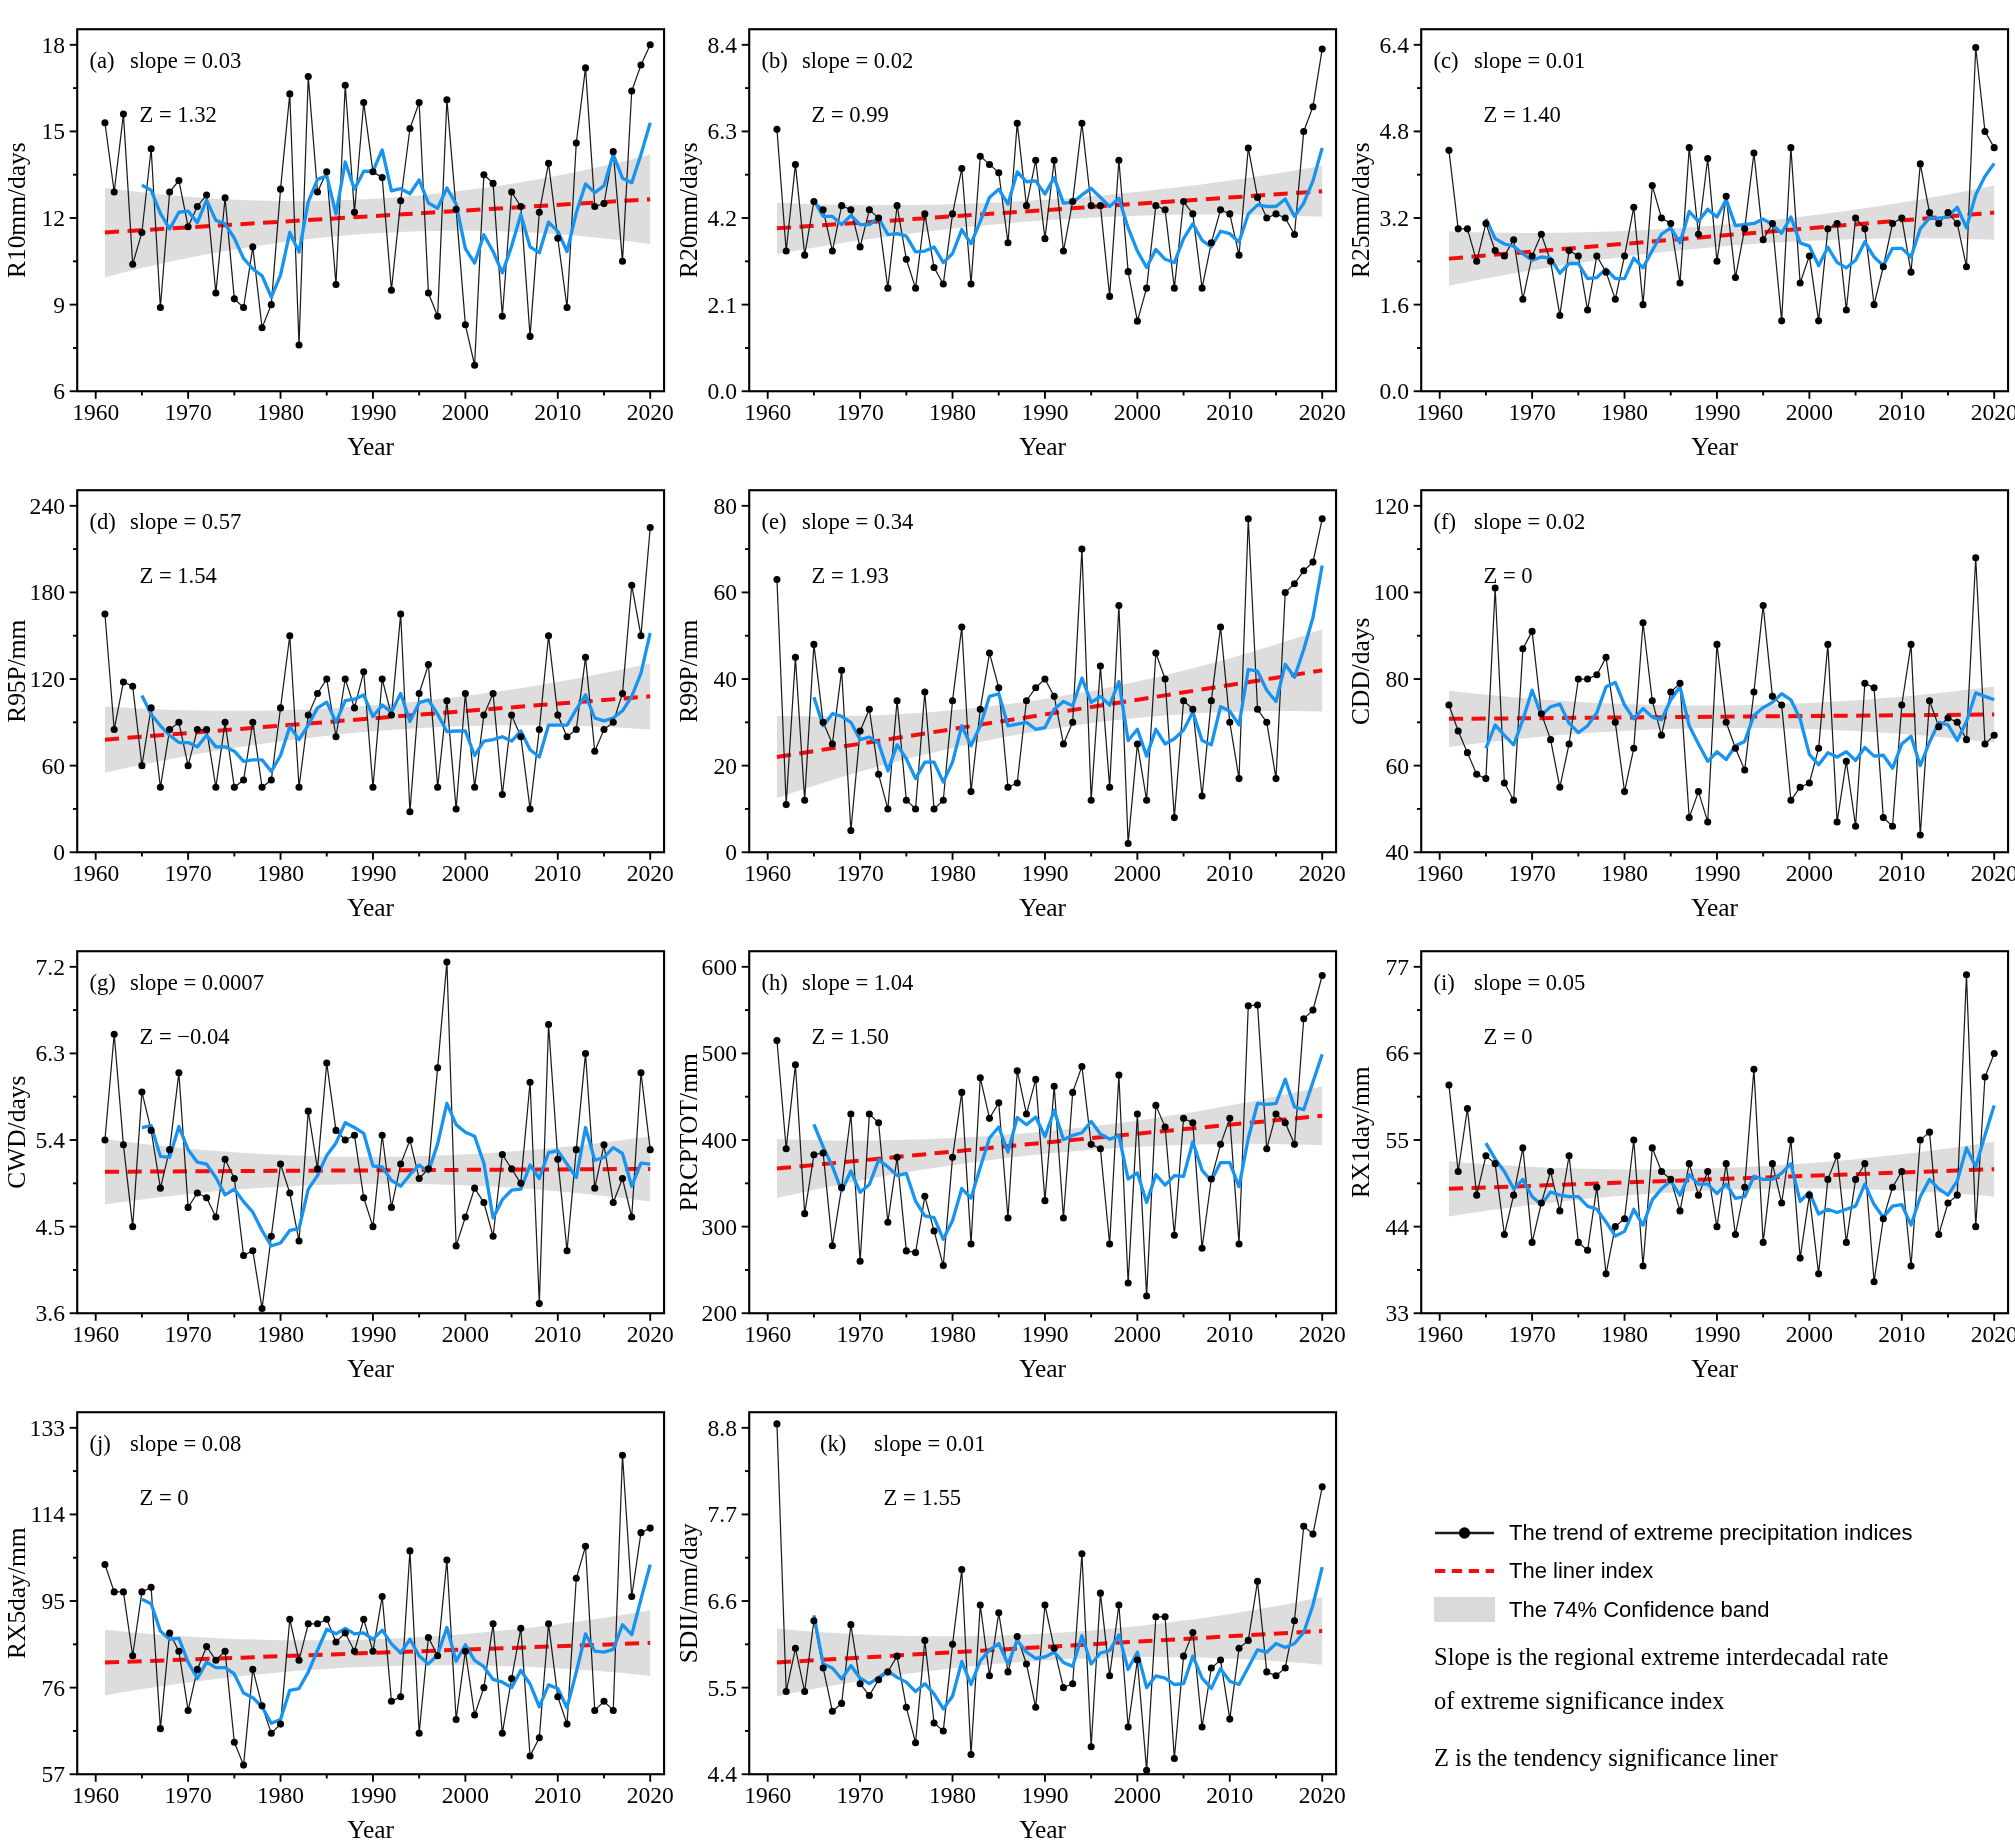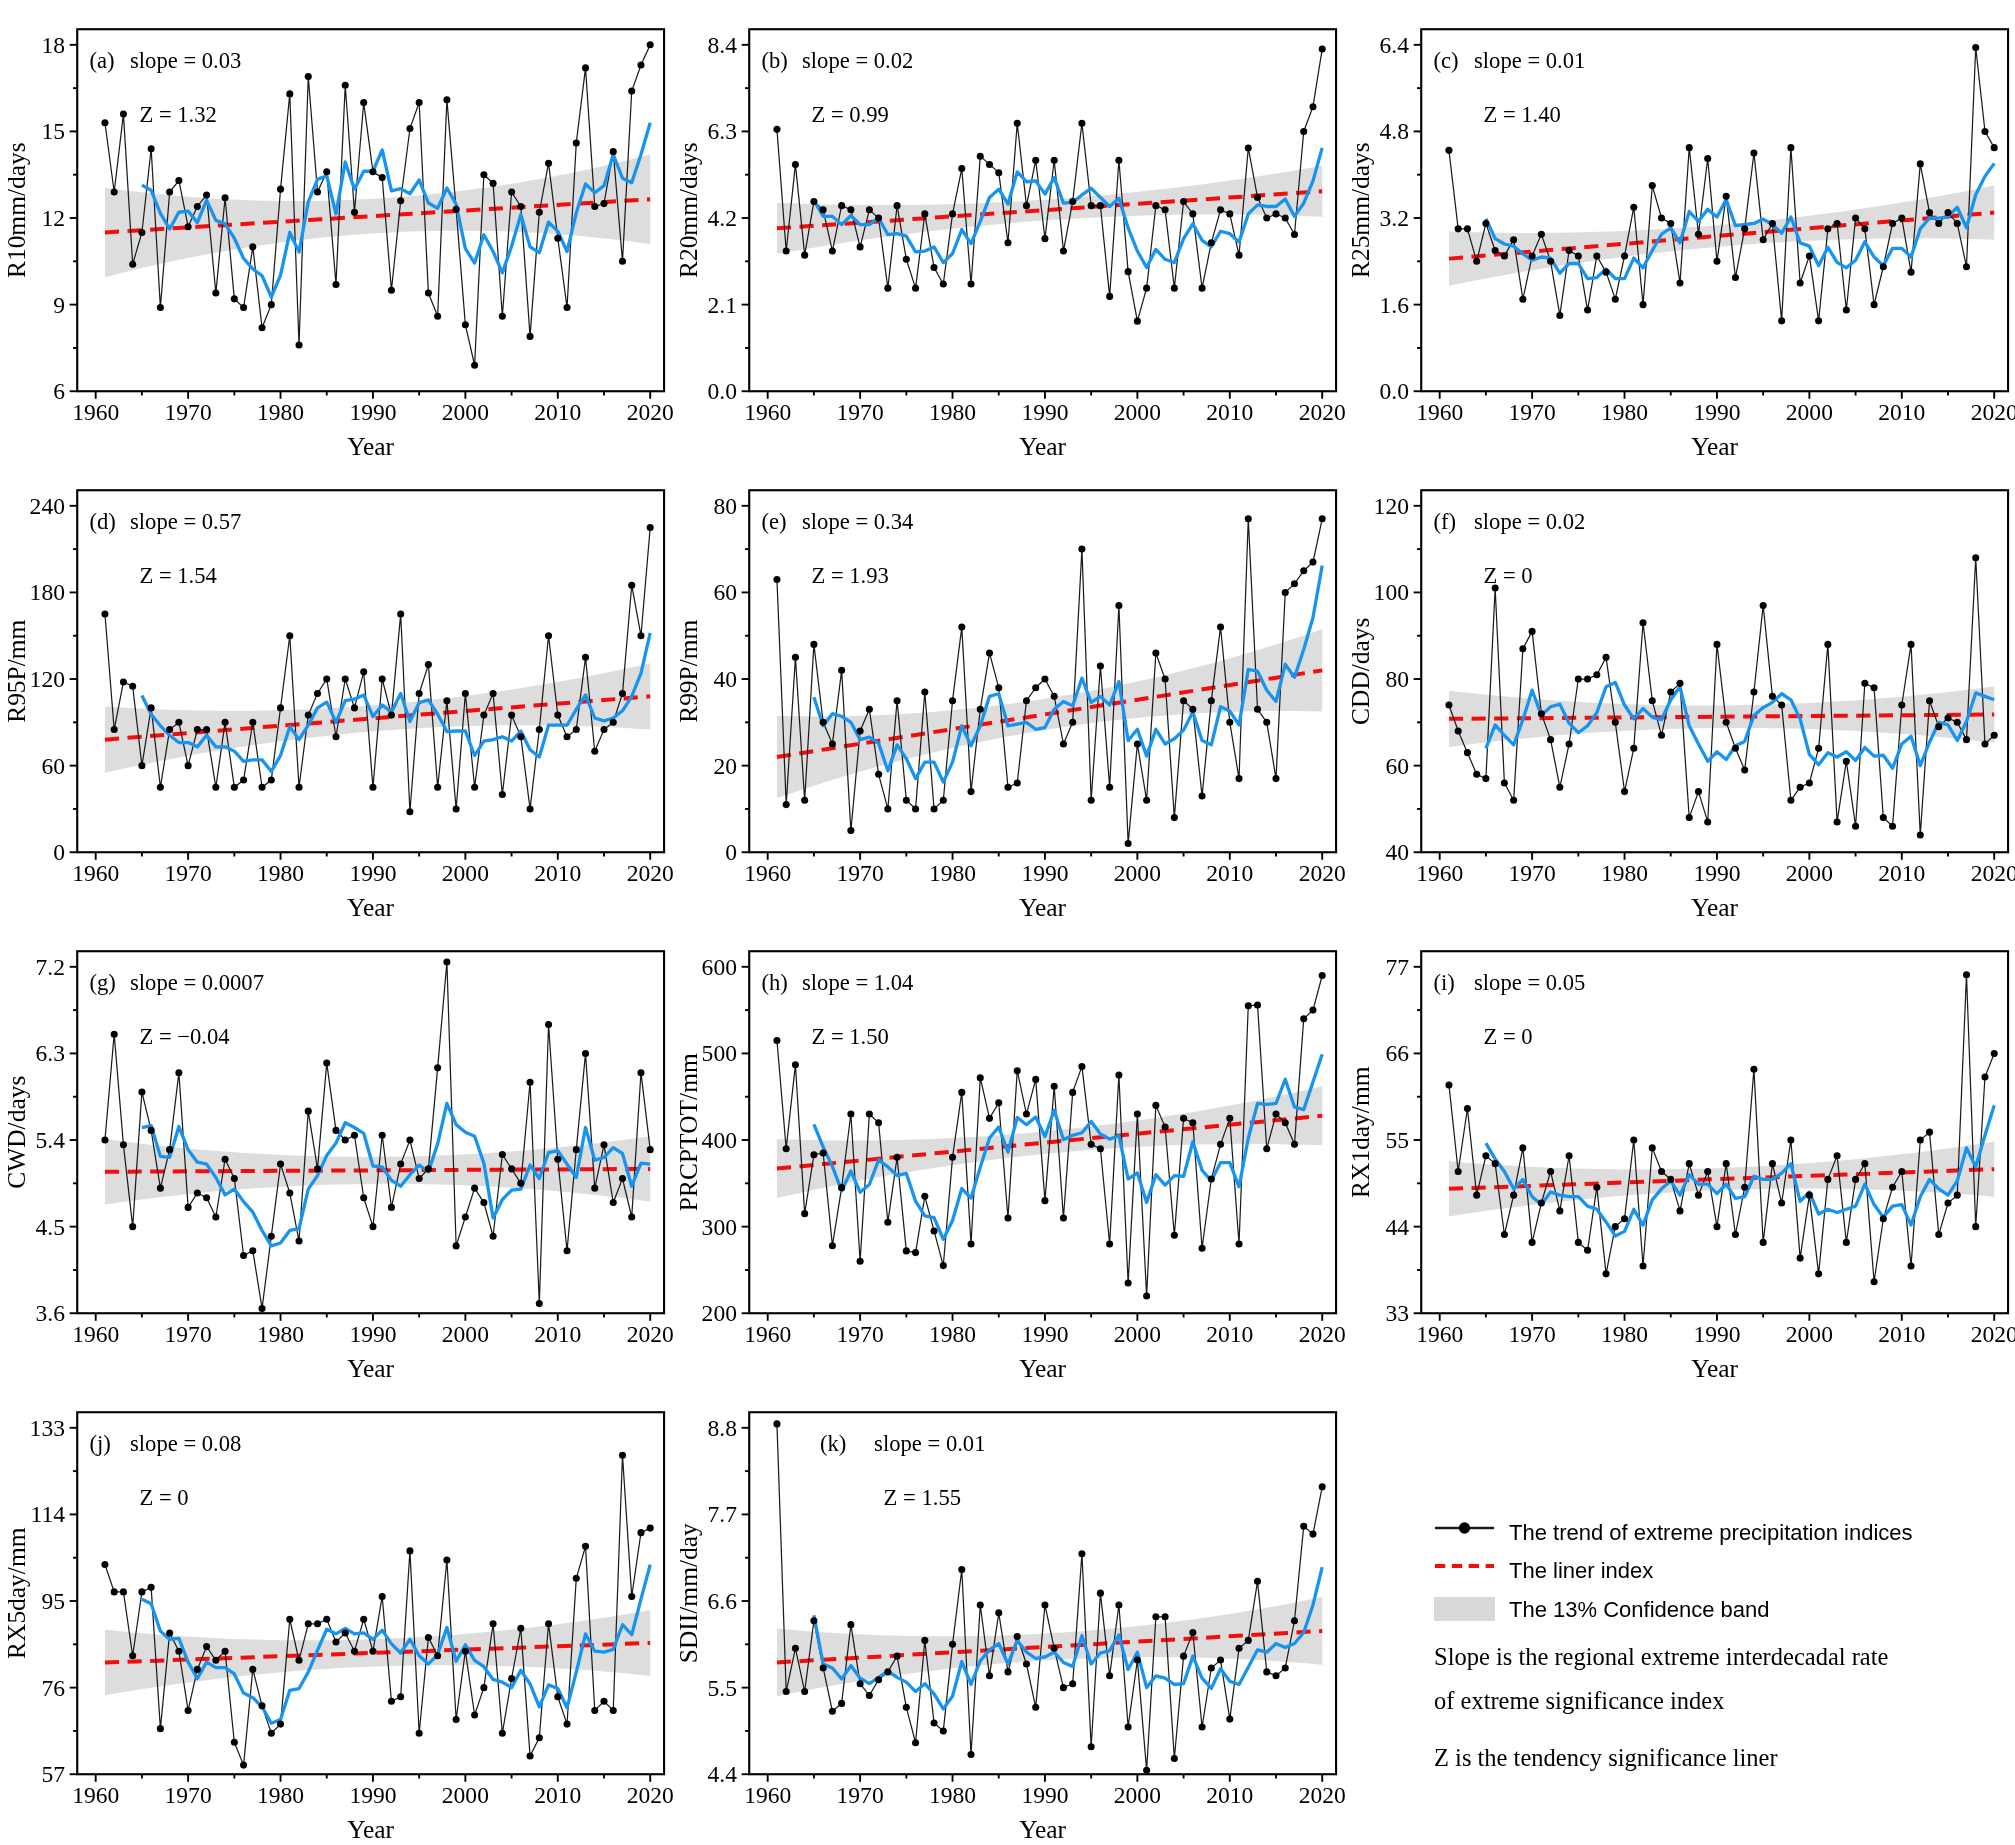--- a/index.html
+++ b/index.html
@@ -3,21 +3,21 @@
 <meta charset="utf-8">
 <style>
   html,body{margin:0;padding:0;background:#ffffff;}
   body{width:2015px;height:1845px;font-family:"Liberation Serif",serif;}
   .grid{display:grid;grid-template-columns:repeat(3,672px);grid-auto-rows:461px;width:2015px;height:1845px;}
   .cell{position:relative;overflow:visible;}
   svg{display:block;overflow:visible;}
   
   .legend-cell{padding-top:137px;padding-left:90px;box-sizing:border-box;}
   .legend-items{display:flex;flex-direction:column;gap:12.3px;}
-  .legend-item{display:flex;}
+  .legend-item{display:flex;align-items:center;}
   .legend-swatch{width:61px;margin-right:14px;flex:0 0 auto;}
   .legend-label{font-family:"Liberation Sans",sans-serif;font-size:22px;color:#000;white-space:nowrap;}
   .legend-notes{margin-top:20px;font-family:"Liberation Serif",serif;font-size:24.5px;color:#000;}
   .legend-notes .note-line{margin-bottom:16px;white-space:nowrap;}
   .legend-notes .note-z{margin-top:29px;}
   .band-swatch{width:61px;height:24.5px;background:#d9d9d9;}
 </style>
 </head>
 <body>
 
@@ -1221,21 +1221,21 @@
         <span class="legend-label">The trend of extreme precipitation indices</span>
       </div>
       <div class="legend-item">
         <svg class="legend-swatch" width="61" height="16" viewBox="0 0 130 34">
           <line x1="2" y1="17" x2="128" y2="17" stroke="#f50d0d" stroke-width="8" stroke-dasharray="22 14"></line>
         </svg>
         <span class="legend-label">The liner index</span>
       </div>
       <div class="legend-item">
         <span class="legend-swatch band-swatch"></span>
-        <span class="legend-label">The 13% Confidence band</span>
+        <span class="legend-label">The 74% Confidence band</span>
       </div>
     </div>
     <div class="legend-notes">
       <div class="note-line">Slope is the regional extreme interdecadal rate</div>
       <div class="note-line">of extreme significance index</div>
       <div class="note-line note-z">Z is the tendency significance liner</div>
     </div>
   </div>
 </div>
 

